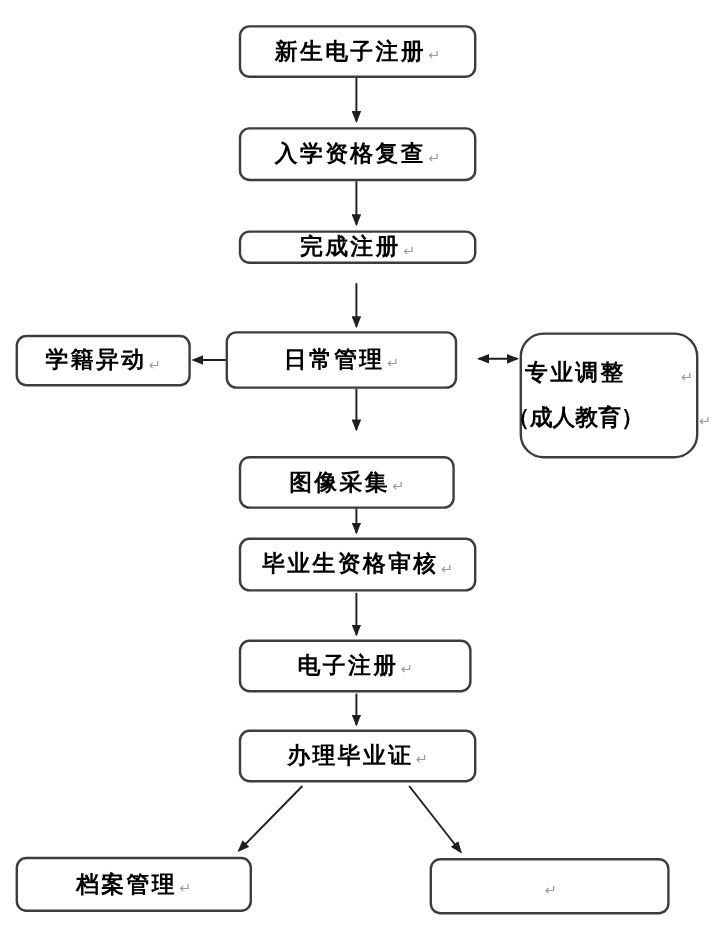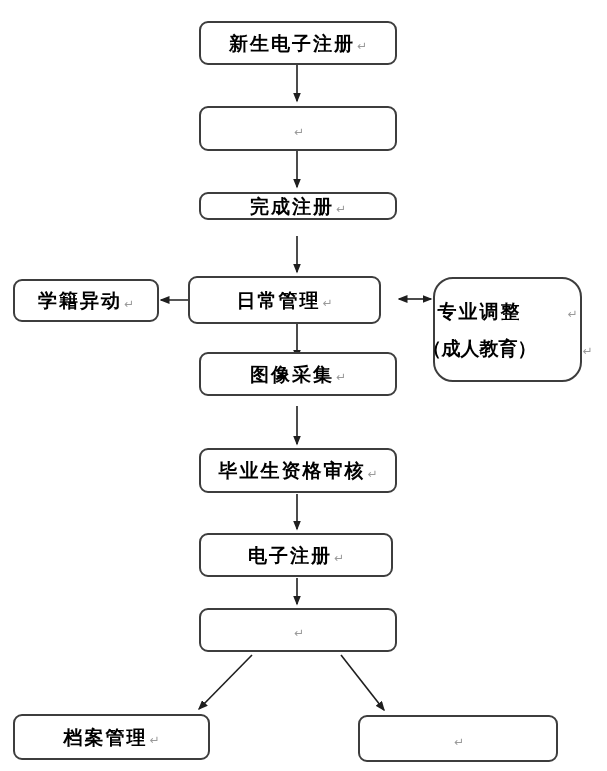--- a/index.html
+++ b/index.html
@@ -56,20 +56,21 @@
       <line x1="341" y1="655" x2="384" y2="710" marker-end="url(#ah)"></line>
     </g>
   </svg>
 
   <div class="box" style="left:199px;top:21px;width:198px;height:44px">
     <span class="lbl">新生电子注册</span>
       <span class="ret">↵</span>
   </div>
 
   <div class="box" style="left:199px;top:106px;width:198px;height:45px">
+    <span class="lbl">入学资格复查</span>
       <span class="ret">↵</span>
   </div>
 
   <div class="box" style="left:199px;top:192px;width:198px;height:28px">
     <span class="lbl">完成注册</span>
       <span class="ret">↵</span>
   </div>
 
   <div class="box" style="left:188px;top:276px;width:193px;height:48px">
     <span class="lbl">日常管理</span>
@@ -85,36 +86,37 @@
     <span class="line">
         <span class="lbl">专业调整</span>
         <span class="ret">↵</span>
       </span>
     <span class="line">
         <span class="lbl" style="letter-spacing:0">（成人教育）</span>
         <span class="ret">↵</span>
       </span>
   </div>
 
-  <div class="box" style="left:199px;top:352px;width:198px;height:44px">
+  <div class="box" style="left:199px;top:380px;width:180px;height:44px">
     <span class="lbl">图像采集</span>
       <span class="ret">↵</span>
   </div>
 
   <div class="box" style="left:199px;top:448px;width:198px;height:45px">
     <span class="lbl">毕业生资格审核</span>
       <span class="ret">↵</span>
   </div>
 
   <div class="box" style="left:199px;top:533px;width:194px;height:44px">
     <span class="lbl">电子注册</span>
       <span class="ret">↵</span>
   </div>
 
   <div class="box" style="left:199px;top:608px;width:198px;height:44px">
+    <span class="lbl">办理毕业证</span>
       <span class="ret">↵</span>
   </div>
 
   <div class="box" style="left:13px;top:714px;width:197px;height:46px">
     <span class="lbl">档案管理</span>
       <span class="ret">↵</span>
   </div>
 
   <div class="box" style="left:358px;top:715px;width:200px;height:47px">
       <span class="ret">↵</span>

